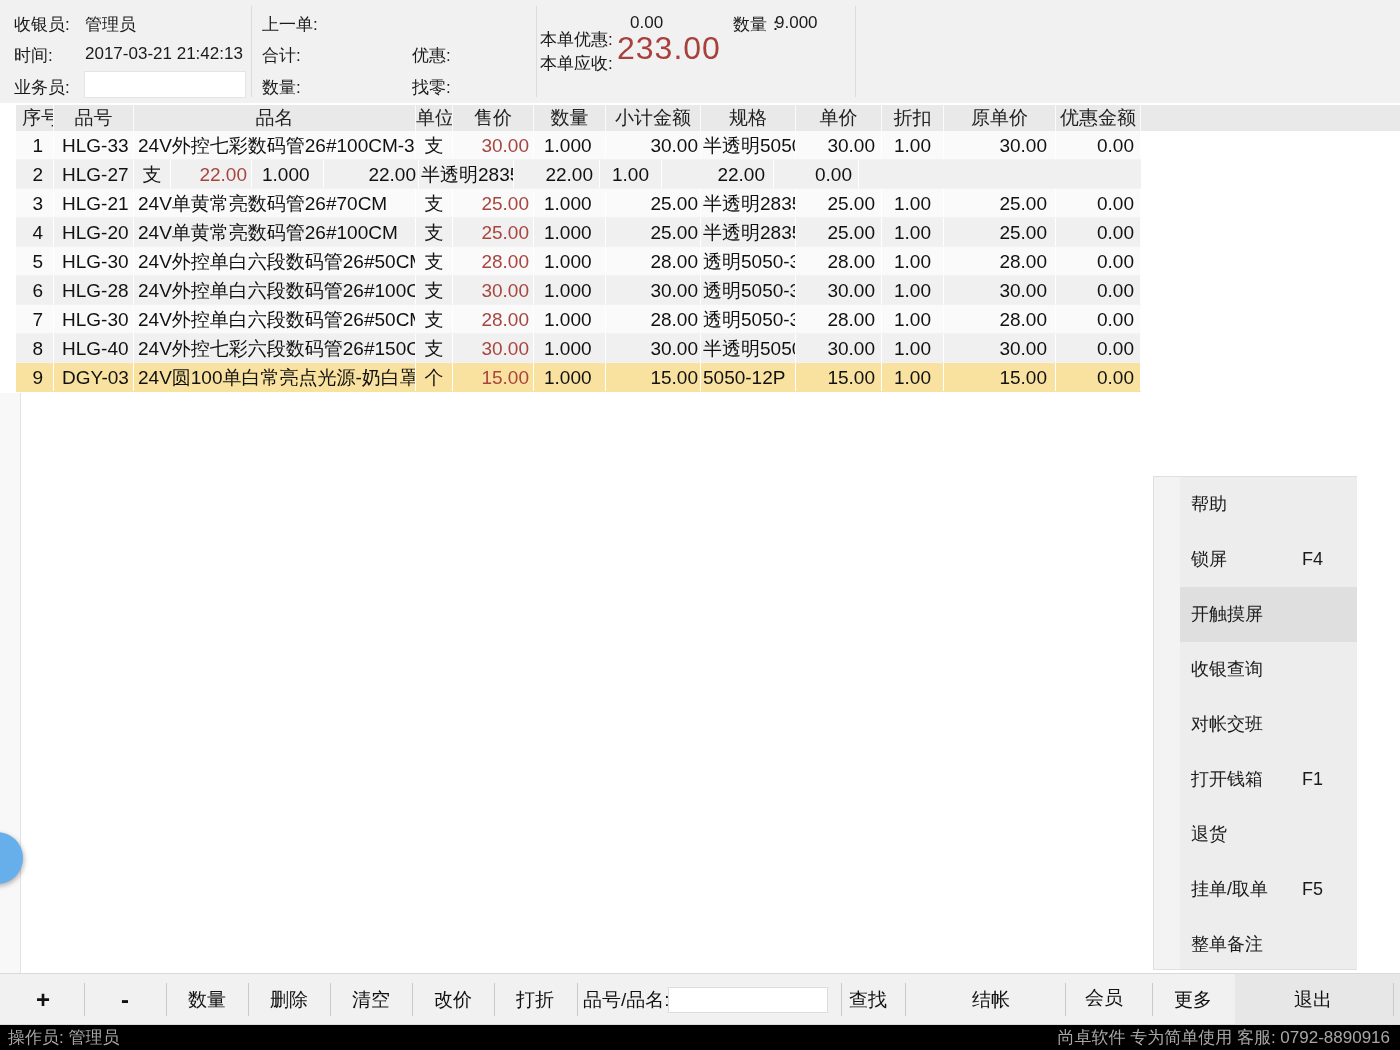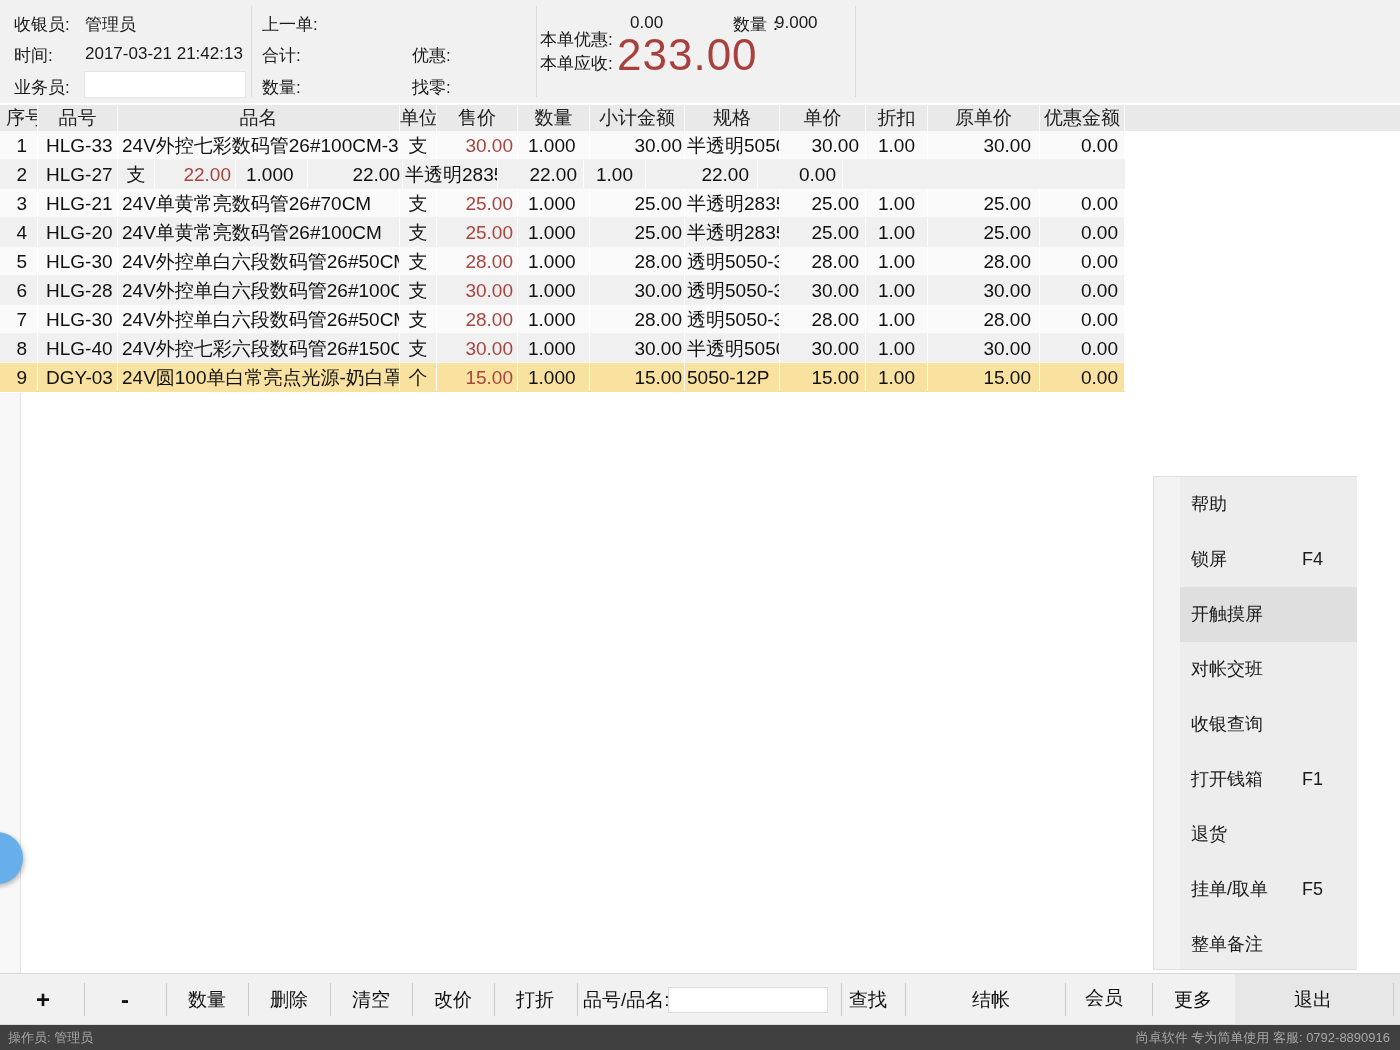--- a/index.html
+++ b/index.html
@@ -8,24 +8,24 @@
   #app { position:relative; width:1400px; height:1050px; background:#ffffff; overflow:hidden;padding-left:6px; }
 
   
   .topbar { position:absolute; left:0; top:0; width:1400px; height:103px; background:#f1f1f1; }
   .topbar .vdiv { position:absolute; top:6px; width:1px; height:91px; background:#dcdcdc; }
   .tb-label { position:absolute; font-size:17px; color:#1a1a1a; white-space:nowrap; }
   .tb-value { position:absolute; font-size:17px; color:#1a1a1a; white-space:nowrap; }
   .salesman-input { position:absolute; left:84px; top:71px; width:162px; height:27px;
                     border:1px solid #e4e4e4; background:#fff; font-size:16px; padding:0 4px;
                     font-family:inherit; outline:none; }
-  .due-big { position:absolute; left:617px; top:30px; font-size:44px; color:#a8403d; letter-spacing:1px; }
-
-  
-  .table { position:absolute; left:0; top:105px; width:1233px; }
+  .due-big { position:absolute; left:617px; top:30px; font-size:32px; color:#a8403d; letter-spacing:1px; }
+
+  
+  .table { position:absolute; left:16px; top:105px; width:1233px; }
   .thead { display:flex; height:26px; line-height:26px; background:#e9e9e9; font-size:19px; color:#222; width:1400px; }
   .thead .th { border-right:1px solid #fbfbfb; text-align:center; overflow:hidden; white-space:nowrap; }
   .trow { display:flex; height:29px; line-height:29px; font-size:19px; color:#111; width:1125px;
           border-bottom:1px solid #f3f3f3; }
   .trow.even { background:#f0f0f0; }
   .trow.odd  { background:#fafafa; }
   .trow.selected { background:#f9e2a0; border-bottom:1px solid #f9e2a0; }
   .td { overflow:hidden; white-space:nowrap; border-right:1px solid #fff; }
   .c0 { width:38px;  text-align:right;  padding-right:10px; }
   .c1 { width:80px;  text-align:left;   padding-left:8px; }
@@ -68,21 +68,21 @@
               font-size:19px; color:#111; white-space:nowrap; cursor:default; }
   .tool-btn.sym { font-size:24px; font-weight:bold; }
   .exit-panel { position:absolute; left:1235px; top:0; width:165px; height:51px; background:#e7e7e7; }
   .search-label { position:absolute; left:583px; top:0; height:68px; line-height:51px; font-size:19px; color:#111; }
   .search-input { position:absolute; left:668px; top:13px; width:160px; height:26px;
                   border:1px solid #dcdcdc; background:#fff; font-size:16px; padding:0 5px;
                   font-family:inherit; outline:none; }
 
   
   .statusbar { position:absolute; left:0; top:1024px; width:1400px; height:26px;
-               background:#404040; border-top:1px solid #dcdcdc; font-size:13px; color:#a6a6a6;text-align:right; }
+               background:#000000; border-top:1px solid #dcdcdc; font-size:17px; color:#a6a6a6;text-align:right; }
   .status-left  { position:absolute; left:8px; top:0; height:25px; line-height:25px; }
   .status-right { position:absolute; right:10px; top:0; height:25px; line-height:25px; }
 </style>
 </head>
 <body>
 
 <div id="app">
 
   <div class="topbar">
     <span class="tb-label" style="left:14px;top:13px;">收银员:</span>
@@ -268,25 +268,25 @@
     </div>
     <div class="menu-item">
       <span class="mi-label">锁屏</span>
       <span class="mi-shortcut">F4</span>
     </div>
     <div class="menu-item active">
       <span class="mi-label">开触摸屏</span>
       <span class="mi-shortcut"></span>
     </div>
     <div class="menu-item">
+      <span class="mi-label">收银查询</span>
+      <span class="mi-shortcut"></span>
+    </div>
+    <div class="menu-item">
       <span class="mi-label">对帐交班</span>
-      <span class="mi-shortcut"></span>
-    </div>
-    <div class="menu-item">
-      <span class="mi-label">收银查询</span>
       <span class="mi-shortcut"></span>
     </div>
     <div class="menu-item">
       <span class="mi-label">打开钱箱</span>
       <span class="mi-shortcut">F1</span>
     </div>
     <div class="menu-item">
       <span class="mi-label">退货</span>
       <span class="mi-shortcut"></span>
     </div>

